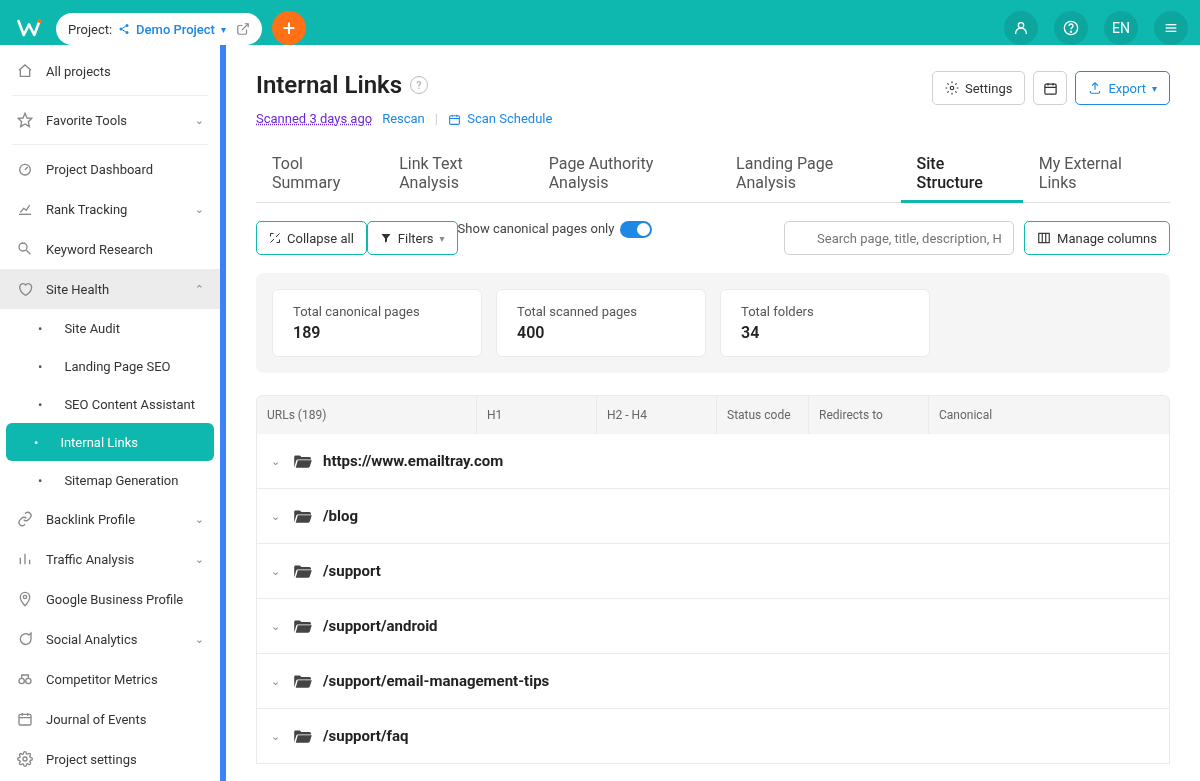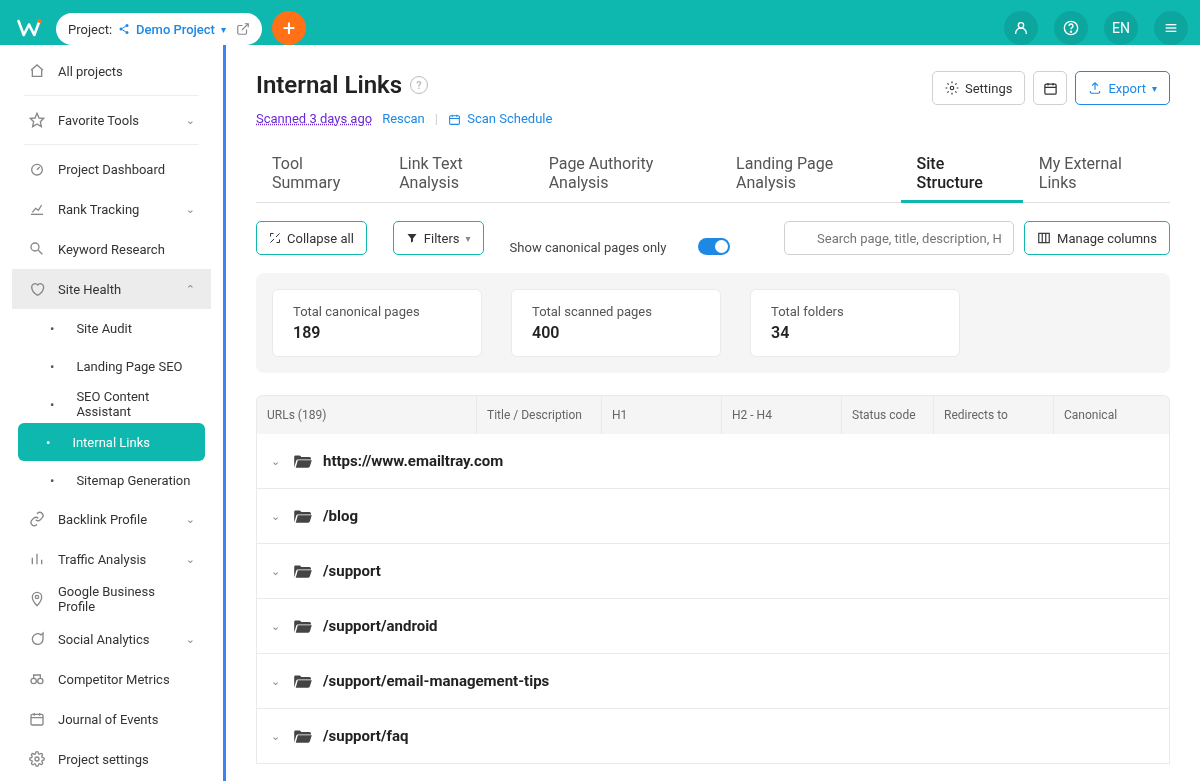--- a/index.html
+++ b/index.html
@@ -8,21 +8,21 @@
 .logo{width:34px;height:34px;display:flex;align-items:center;justify-content:center}
 .logo svg{width:28px;height:28px}
 .project-pill{background:#fff;border-radius:18px;height:32px;display:flex;align-items:center;padding:0 12px;gap:6px;font-size:13px;cursor:pointer}
 .project-pill .lbl{color:#333}
 .project-pill .val{color:#1e88e5;font-weight:500}
 .project-pill .share-icn{color:#1e88e5}
 .add-btn{width:34px;height:34px;border-radius:50%;background:#ff7017;display:flex;align-items:center;justify-content:center;color:#fff;font-size:22px;cursor:pointer}
 .topbar-right{margin-left:auto;display:flex;gap:16px}
 .tr-btn{width:34px;height:34px;border-radius:50%;background:#0da69e;display:flex;align-items:center;justify-content:center;color:#fff;font-size:14px;cursor:pointer}
 .layout{display:flex;height:calc(100vh - 45px)}
-.sidebar{width:226px;border-right:3px solid #3b82f6;padding:6px 12px;overflow-y:auto}
+.sidebar{width:226px;border-right:6px solid #3b82f6;padding:6px 0;overflow-y:auto}
 .side-item{display:flex;align-items:center;padding:0 16px;height:40px;gap:12px;cursor:pointer;font-size:13px;color:#333}
 .side-item.group-open{background:#ececec}
 .side-item.selected{background:#0fb8af;color:#fff;border-radius:6px;margin:0 6px;padding:0 10px}
 .side-item .icn{width:18px;height:18px;display:flex;align-items:center;justify-content:center;color:#888;flex-shrink:0}
 .side-item .chev{margin-left:auto;color:#888;font-size:11px}
 .side-sep{height:1px;background:#eee;margin:4px 12px}
 .sub-items{padding-left:0}
 .sub-items .side-item{padding-left:38px;height:38px;font-size:13px}
 .sub-items .side-item.selected{padding-left:28px}
 .sub-items .side-item::before{content:"•";margin-right:10px;color:#555}
@@ -36,28 +36,28 @@
 .btn.primary-outline{border-color:#1e88e5;color:#1e88e5}
 .btn.icon-only{padding:0;width:34px;justify-content:center}
 .scan-line{font-size:13px;color:#666;margin-bottom:18px;display:flex;align-items:center;gap:10px}
 .scan-line .scanned{text-decoration:underline dotted;color:#6d28d9}
 .scan-line a{color:#1e88e5;text-decoration:none;cursor:pointer}
 .scan-line .pipe{color:#ccc}
 .tabs{display:flex;border-bottom:1px solid #e0e0e0;gap:0;margin-bottom:18px}
 .tab{padding:10px 16px;font-size:16px;color:#555;cursor:pointer;position:relative}
 .tab.active{color:#222;font-weight:500}
 .tab.active::after{content:"";position:absolute;left:0;right:0;bottom:-1px;height:3px;background:#0fb8af}
-.toolbar{display:flex;align-items:flex-end;gap:26px;margin-bottom:18px}
+.toolbar{display:flex;align-items:flex-start;gap:0;margin-bottom:18px}
 .toolbar .right{margin-left:auto;display:flex;gap:10px}
 .search-input{border:1px solid #d0d0d0;border-radius:5px;height:34px;padding:0 10px 0 32px;width:230px;font-size:13px;position:relative}
 .search-wrap{position:relative}
 .search-wrap .sicn{position:absolute;left:10px;top:50%;transform:translateY(-50%);color:#aaa;font-size:14px}
 .toggle{width:32px;height:17px;background:#1e88e5;border-radius:10px;position:relative;display:inline-block;cursor:pointer;vertical-align:middle;margin-left:6px}
 .toggle::after{content:"";position:absolute;width:13px;height:13px;background:#fff;border-radius:50%;top:2px;right:2px}
-.stats-box{background:#f5f5f5;border-radius:8px;padding:16px;display:flex;gap:29px;margin-bottom:22px}
+.stats-box{background:#f5f5f5;border-radius:8px;padding:16px;display:flex;gap:14px;margin-bottom:22px}
 .stat-card{background:#fff;border-radius:6px;border:1px solid #eaeaea;padding:14px 20px;min-width:210px}
 .stat-card .lbl{font-size:13px;color:#555;margin-bottom:4px}
 .stat-card .val{font-size:16px;font-weight:600;color:#222}
 .table-head{display:flex;background:#f5f5f5;border:1px solid #eaeaea;border-bottom:none;border-radius:6px 6px 0 0}
 .th{padding:12px 10px;font-size:12px;color:#666;border-right:1px solid #eaeaea}
 .th:last-child{border-right:none}
 .th.c-url{flex:0 0 220px}
 .th.c-title{flex:0 0 125px}
 .th.c-h1{flex:0 0 120px}
 .th.c-h24{flex:0 0 120px}
@@ -384,21 +384,20 @@
         <div class="val">400</div>
       </div>
       <div class="stat-card">
         <div class="lbl">Total folders</div>
         <div class="val">34</div>
       </div>
     </div>
 
     <div class="table-head">
       <div class="th c-url">URLs (189)</div>
-      <div class="th c-title">Title / Description</div>
       <div class="th c-h1">H1</div>
       <div class="th c-h24">H2 - H4</div>
       <div class="th c-status">Status code</div>
       <div class="th c-redir">Redirects to</div>
       <div class="th c-canon">Canonical</div>
     </div>
 
     <div class="tree">
       <div class="tree-row">
         <span class="chevr">⌄</span>

